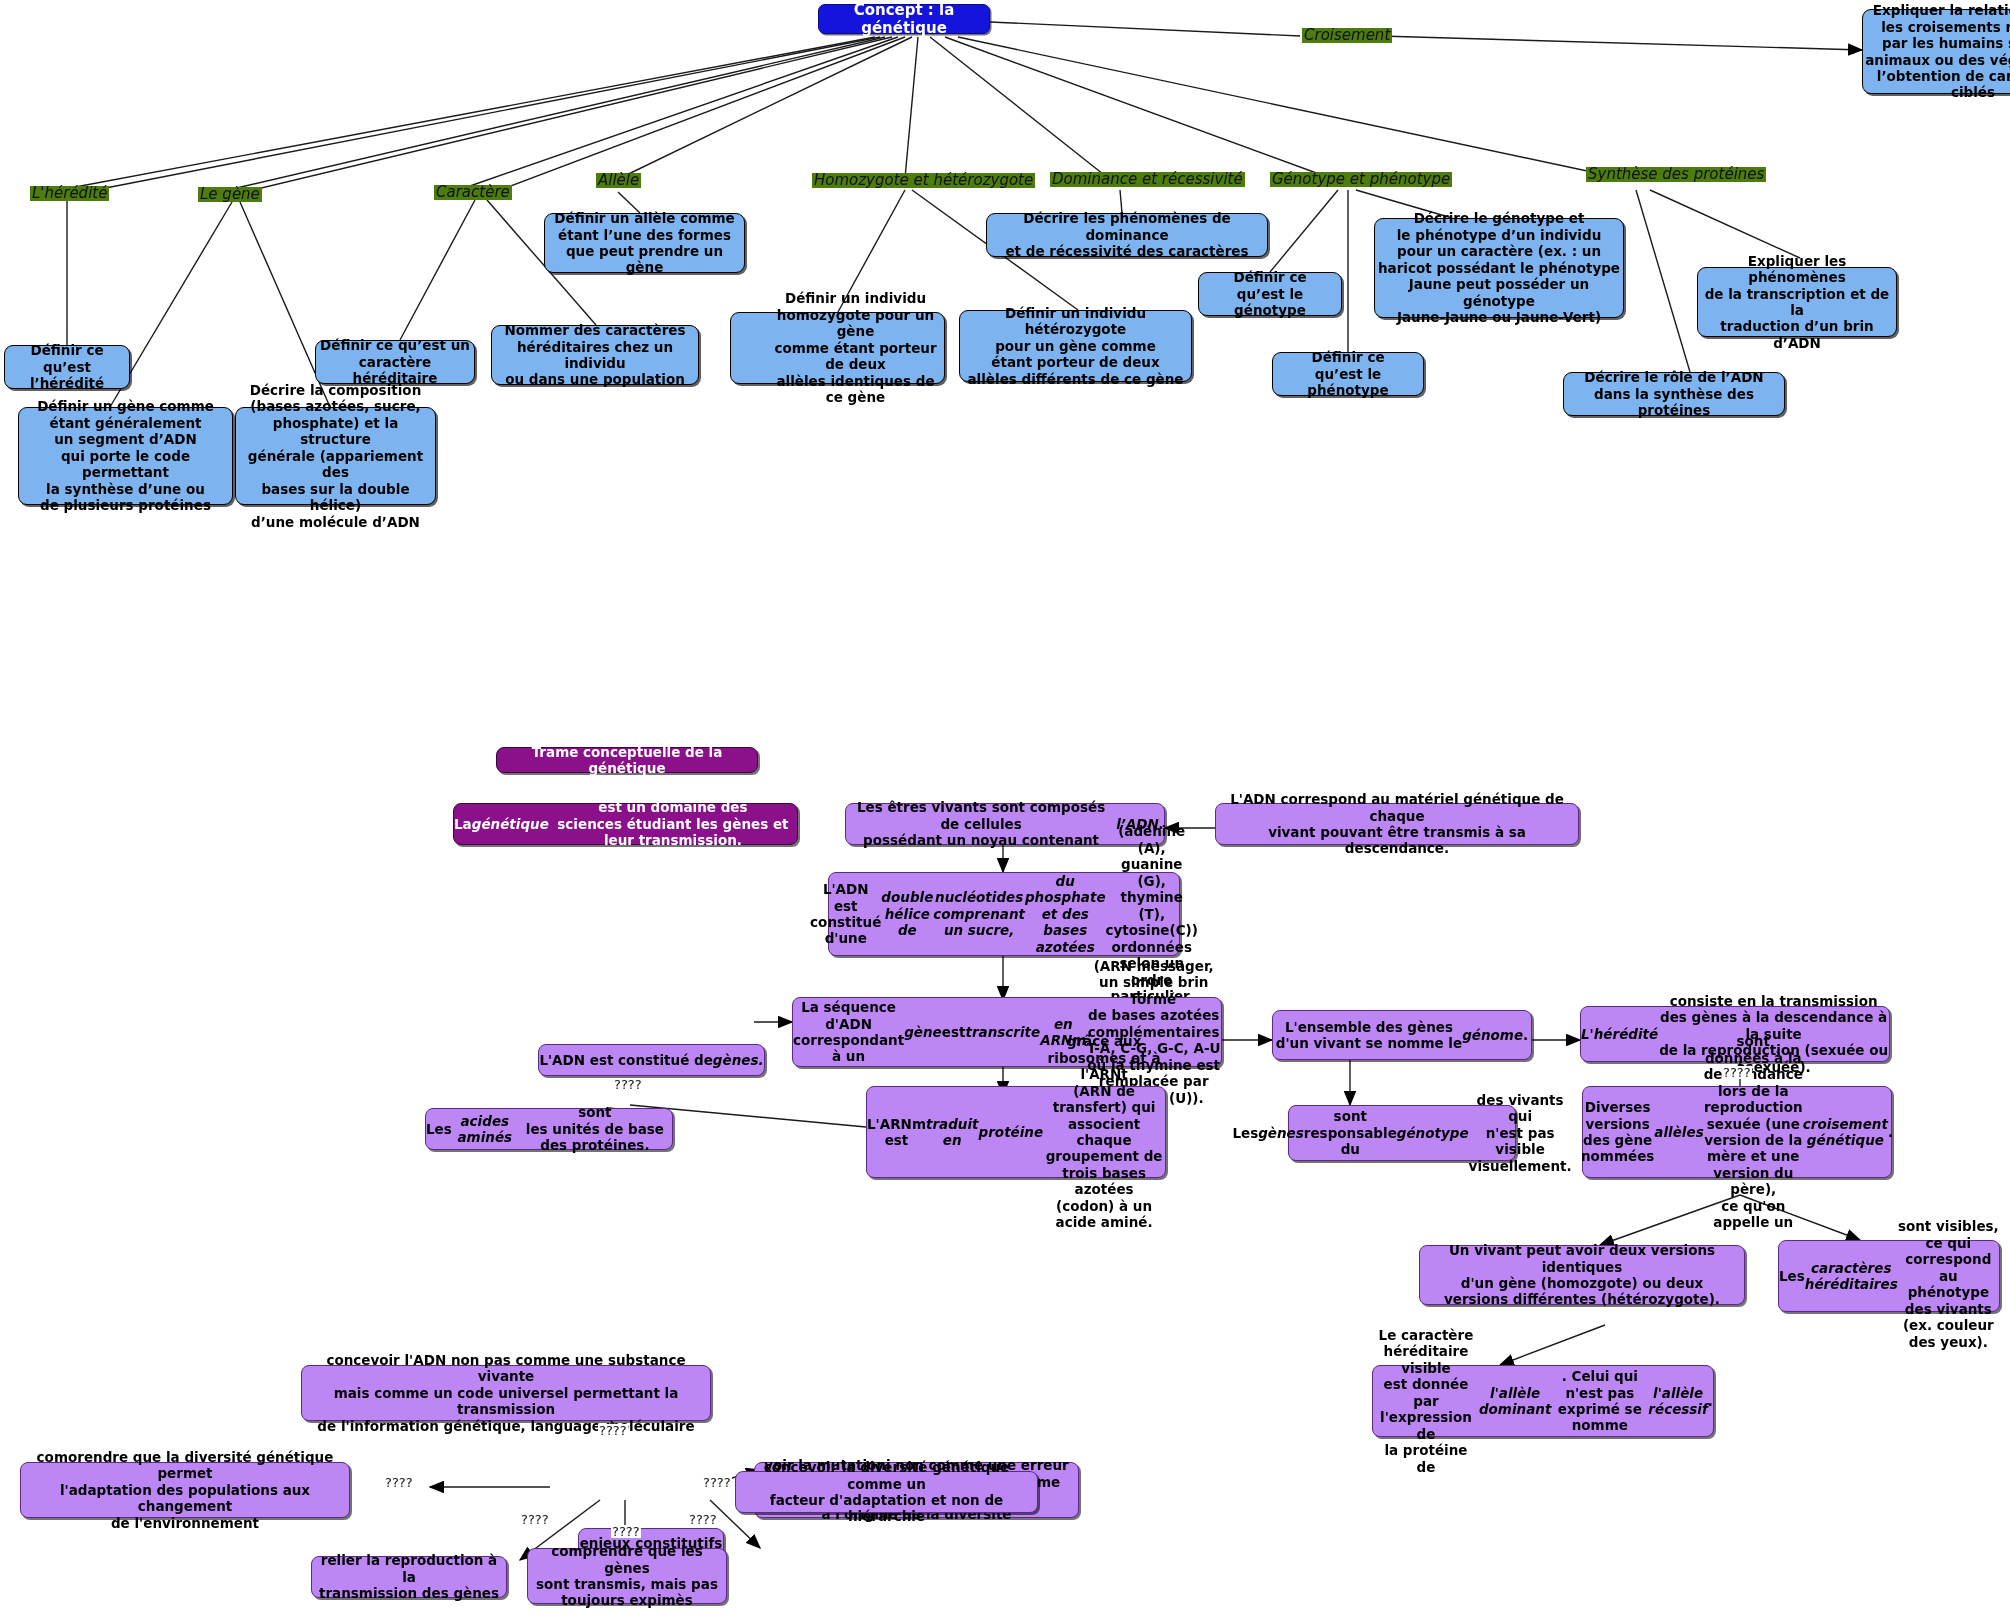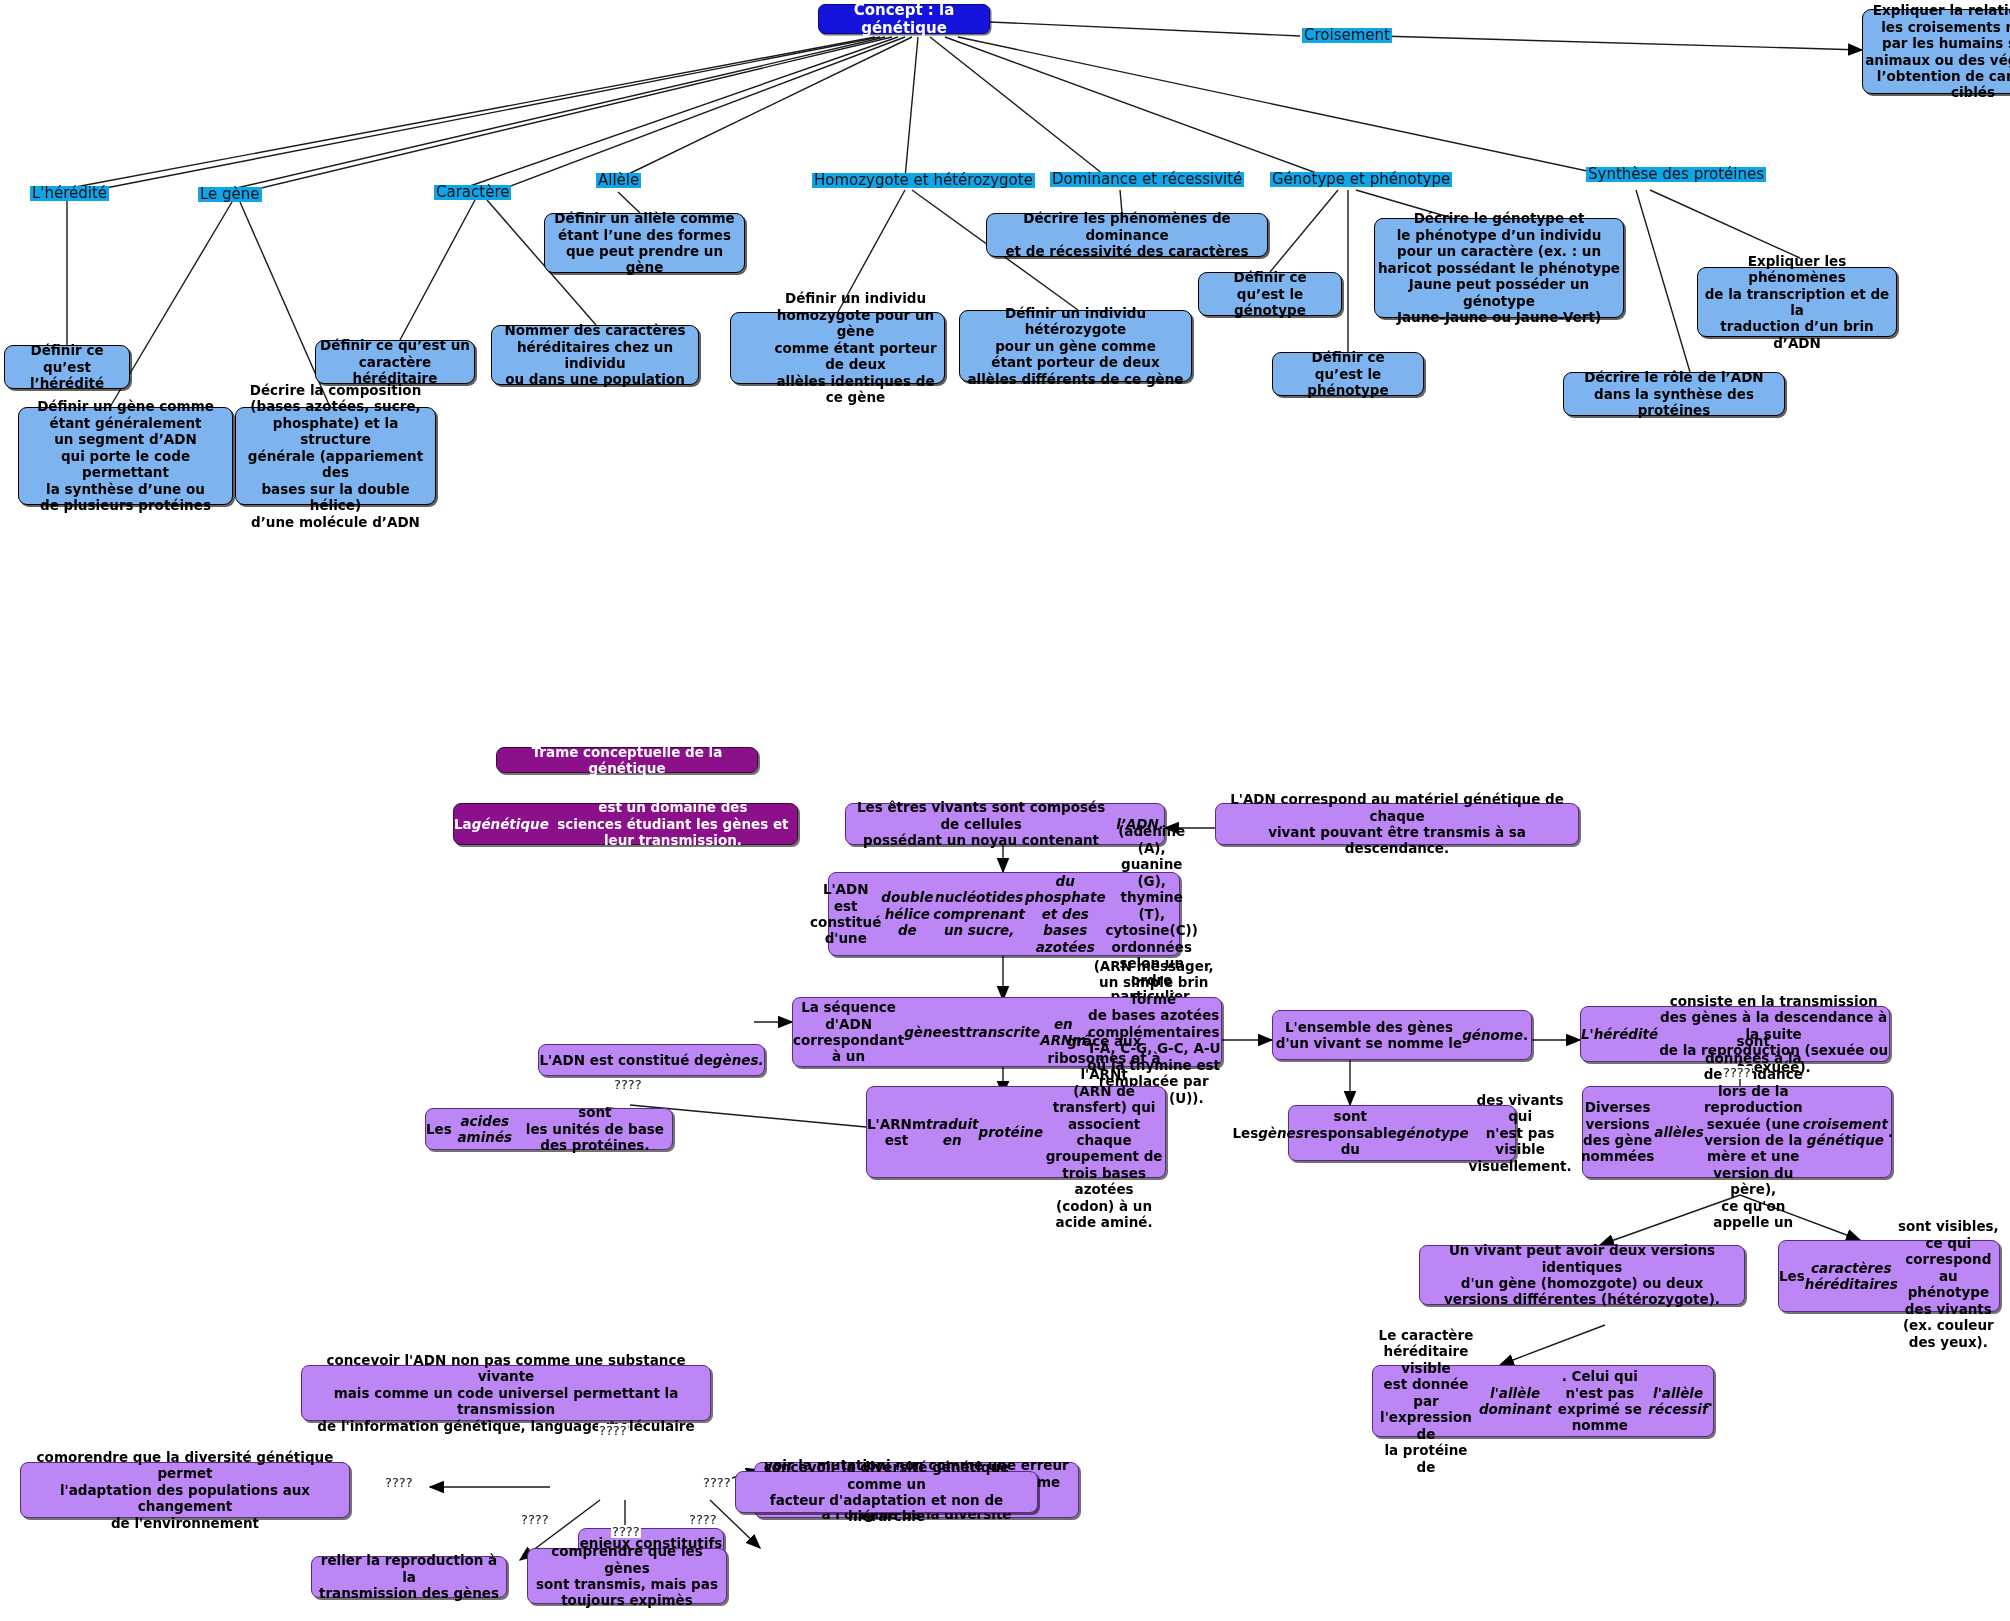--- a/index.html
+++ b/index.html
@@ -40,24 +40,25 @@
     font-size:13.5px;
     box-shadow:2px 2px 0 rgba(0,0,0,.62);
   }
 
   
   .edgelabel{
     position:absolute;
     font-weight:normal;
     font-size:15px;
     color:#111;
-    background:#0ea5e9;
+    background:#4d7c0f;
     white-space:nowrap;
     padding:0 2px;
     line-height:1;
+    font-style:italic;
   }
   .qmark{
     position:absolute;
     font-weight:normal;
     font-size:13px;
     color:#111;
     background:#ffffff;
     white-space:nowrap;
     padding:0 1px;
     line-height:1;

